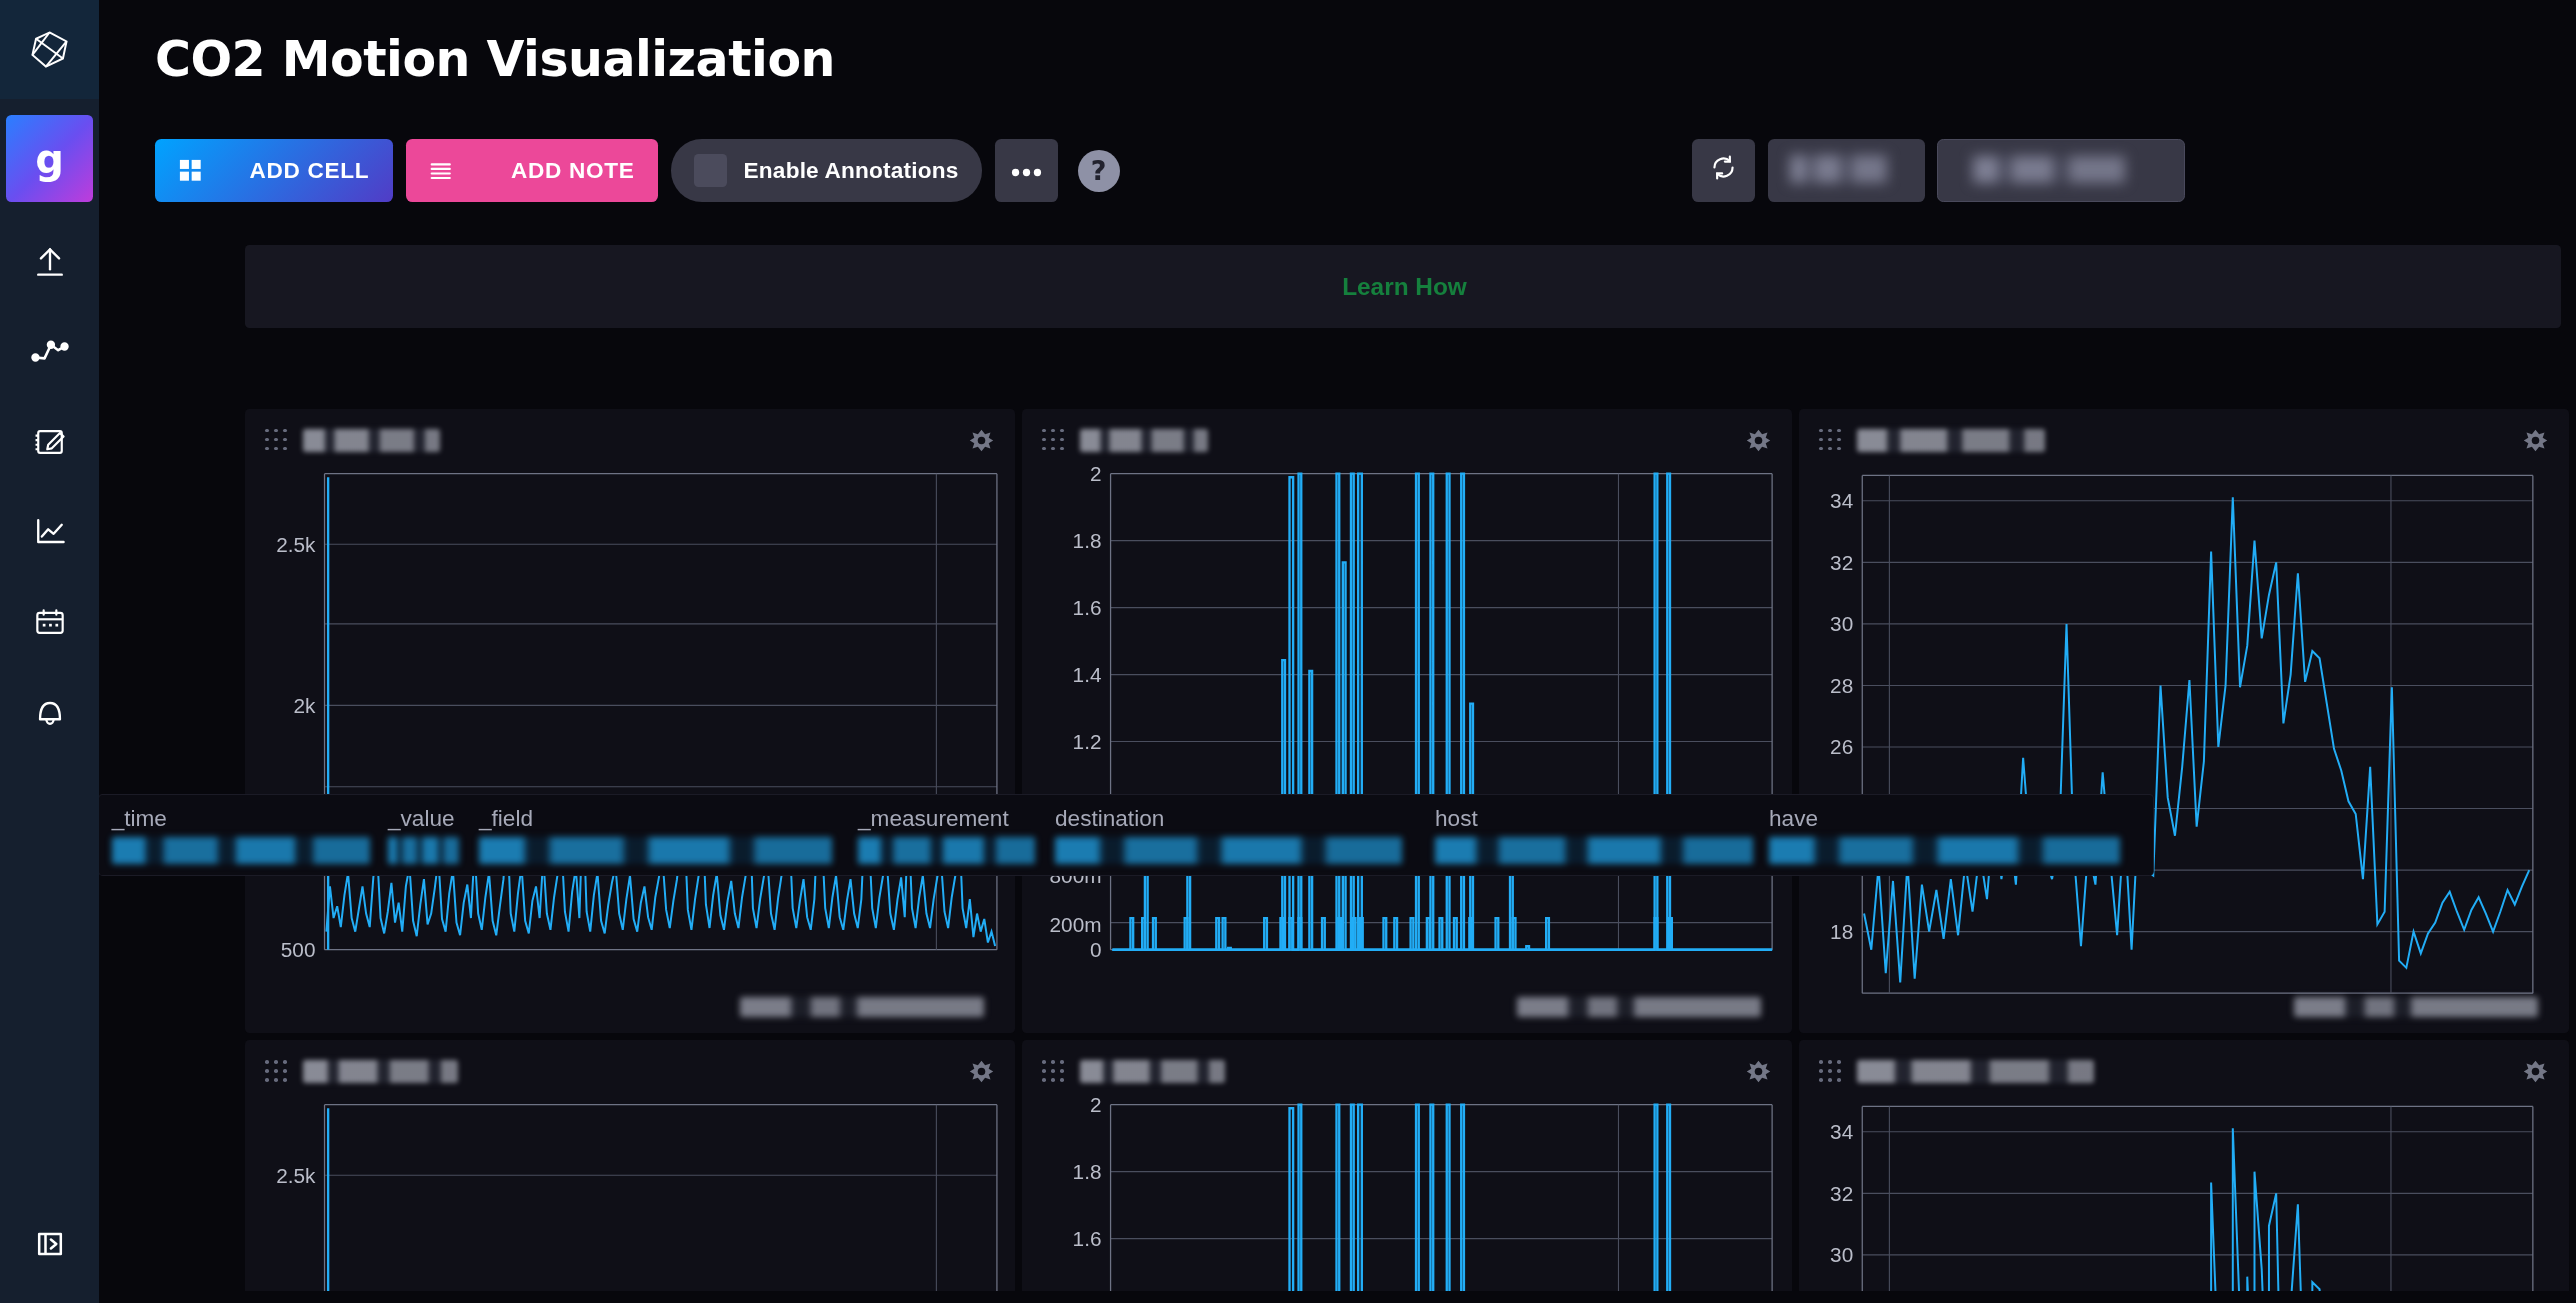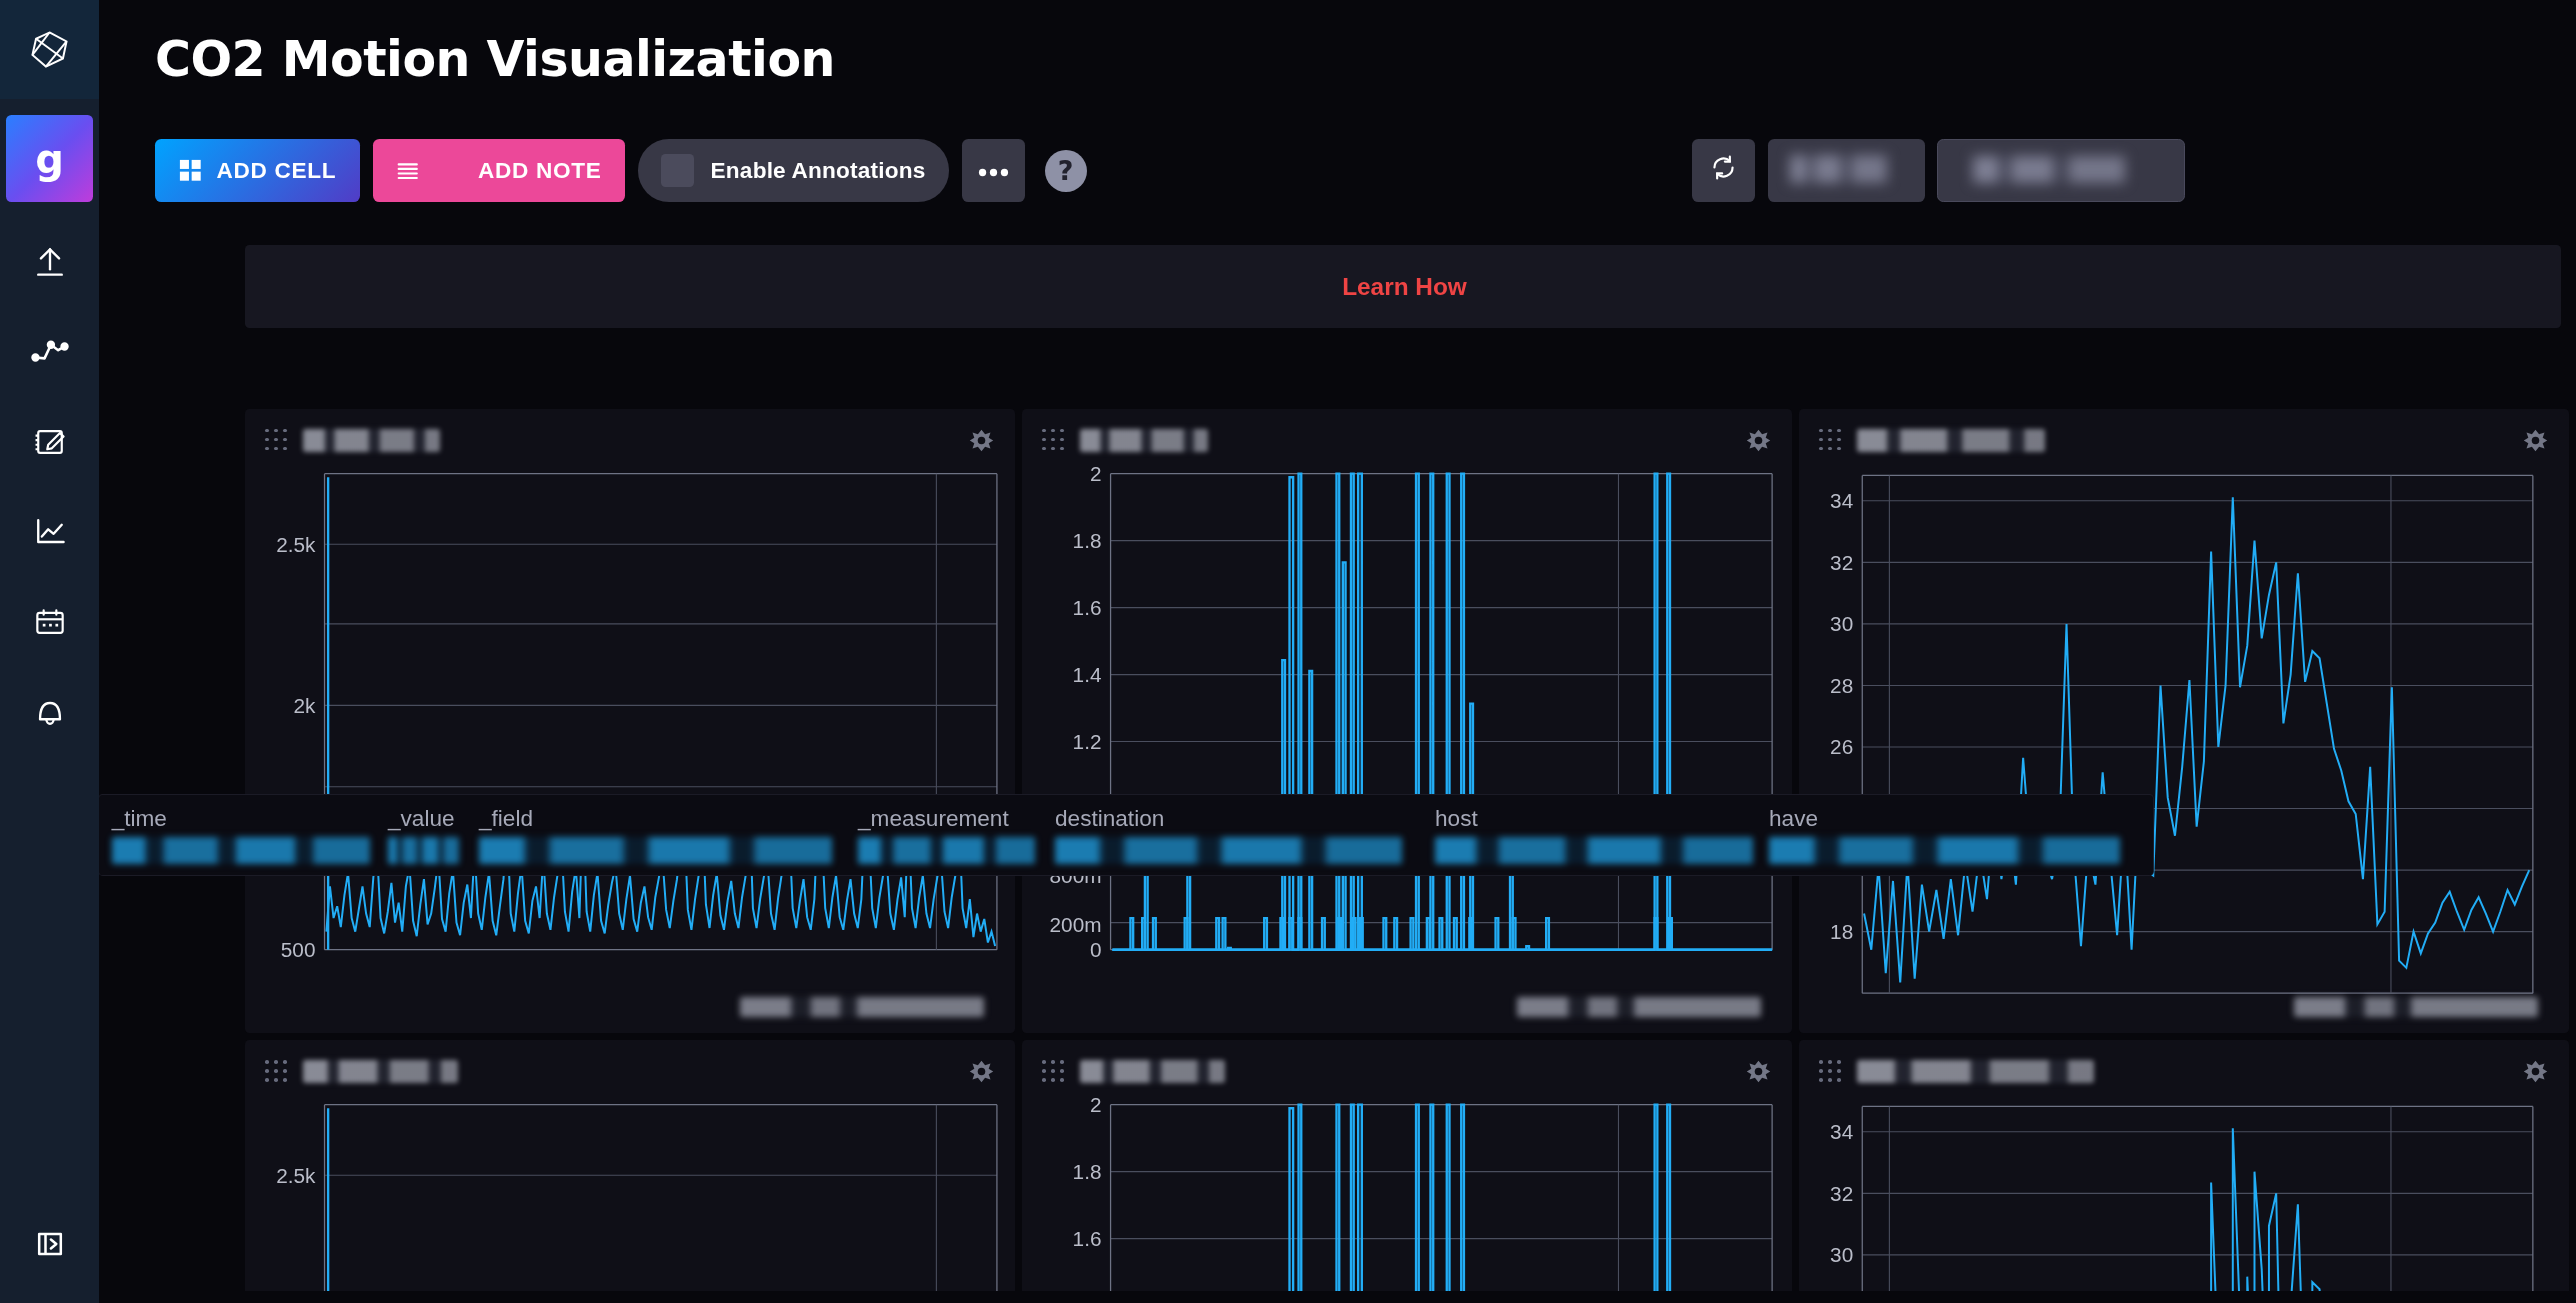--- a/index.html
+++ b/index.html
@@ -76,20 +76,21 @@
     font-weight: 700;
     letter-spacing: 0.7px;
     white-space: nowrap;
     cursor: pointer;
     user-select: none;
   }
   .btn-gap { margin-left: 12.7px; }
   .btn-primary {
     background: linear-gradient(135deg, #00a3ff 0%, #513cc6 100%);
     text-transform: uppercase;
+    gap: 33px;
   }
   .btn-default {
     background: #ec4899;
     text-transform: uppercase;
     gap: 44px;
   }
   .btn-active {
     background: #00a3ff;
     font-weight: 700;
     letter-spacing: 0.2px;
@@ -156,21 +157,21 @@
   .var-banner {
     margin: 43px 0 0 146px;
     width: 2316px; height: 83px;
     background: #171721;
     border-radius: 4.5px;
     display: flex; align-items: center; justify-content: center;
     color: #999dab;
     font-size: 24.4px;
   }
   .var-banner a {
-    color: #ef4444; text-decoration: none; margin-left: 3px; font-weight: 700;
+    color: #15803d; text-decoration: none; margin-left: 3px; font-weight: 700;
   }
 
   
   .grid {
     position: absolute; left: 146px; top: 409px;
     width: 2327px;
     display: flex; flex-wrap: wrap;
     gap: 7.2px 7.2px;
   }
   .cell {

